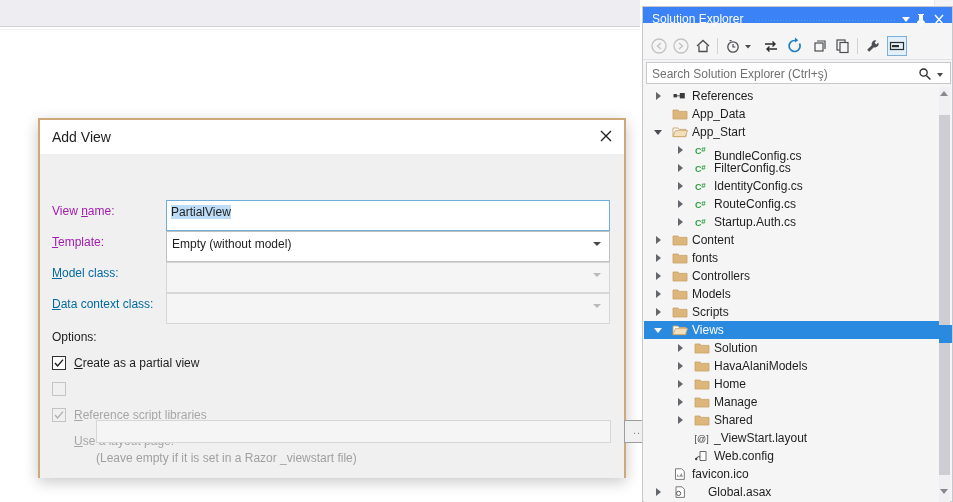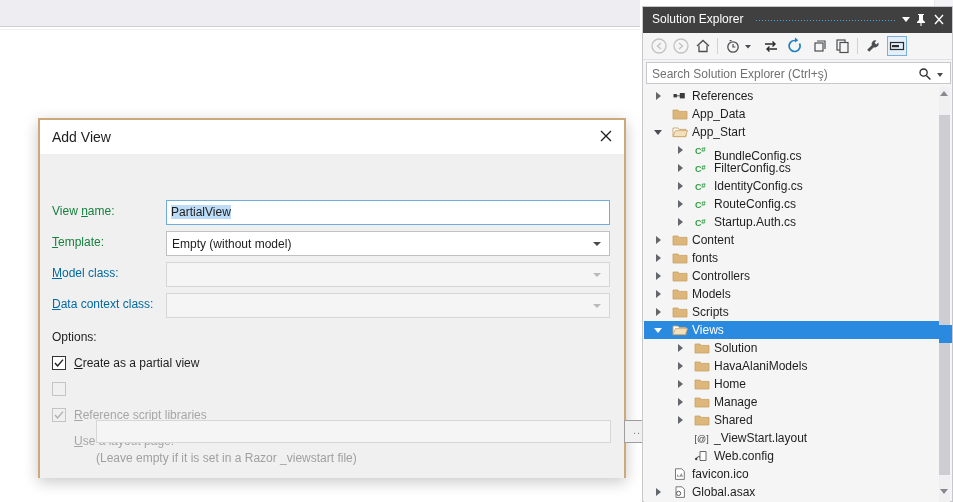--- a/index.html
+++ b/index.html
@@ -152,32 +152,32 @@
     height: 324px;
     background: #f0f0f0;
   }
 
   .field-row { position: absolute; left: 0; width: 100%; height: 26px; }
   .field-label {
     position: absolute;
     left: 12px;
     top: 4px;
     font-size: 12px;
-    color: #15803d;
+    color: #a21caf;
     white-space: nowrap;
   }
   .field-label.disabled { color: #0369a1; }
   .field-label u { text-decoration: underline; }
 
   .field-control {
     position: absolute;
     left: 126px;
     top: 0;
     width: 444px;
-    height: 25px;
+    height: 31px;
     box-sizing: border-box;
     background: #ffffff;
     border: 1px solid #c0c0c0;
   }
   .field-control.focused { border-color: #6faedb; }
   .field-control.disabled { background: #f5f5f5; border-color: #d6d6d6; }
 
   .textinput-value {
     position: absolute;
     left: 4px; top: 4px;
@@ -272,22 +272,22 @@
     position: absolute;
     left: 642px; top: 6px;
     width: 311px; height: 496px;
     background: #f5f5f5;
     border: 1px solid #c8c8cc;
     box-sizing: border-box;
   }
   #se-titlebar {
     position: absolute;
     left: 0; top: 0;
-    width: 100%; height: 26px;
-    background: #404040;
+    width: 100%; height: 16px;
+    background: #3b82f6;
   }
   #se-title {
     position: absolute;
     left: 9px; top: 5px;
     font-size: 12px;
     color: #ffffff;
   }
   #se-title-dots {
     position: absolute;
     left: 112px; top: 12px;
@@ -836,21 +836,21 @@
         <div class="tr-label" style="left: 48px;">favicon.ico</div>
       </div>
       <div class="tree-row">
         <div class="tr-expander" style="left: 10px;">
           <div class="arrow-collapsed"></div>
         </div>
         <div class="tr-icon" style="left: 28px;"><svg width="16" height="14" viewBox="0 0 16 14">
             <path d="M4 1.8 h6 l2.4 2.4 V12.4 H4 Z" fill="#ffffff" stroke="#6a6a6a" stroke-width="0.9"></path>
             <circle cx="6.6" cy="8.4" r="2.1" fill="none" stroke="#5a5a5a" stroke-width="1"></circle>
           </svg></div>
-        <div class="tr-label" style="left: 48px; text-align: right;">Global.asax</div>
+        <div class="tr-label" style="left: 64px; text-align: right;">Global.asax</div>
       </div>
     </div>
 
   <div id="se-vscroll-track"></div>
   <div id="se-vscroll-up"></div>
   <div id="se-vscroll-thumb"></div>
   <div id="se-vscroll-down"></div>
   <div id="se-selected-marker"></div>
 </div>
 

